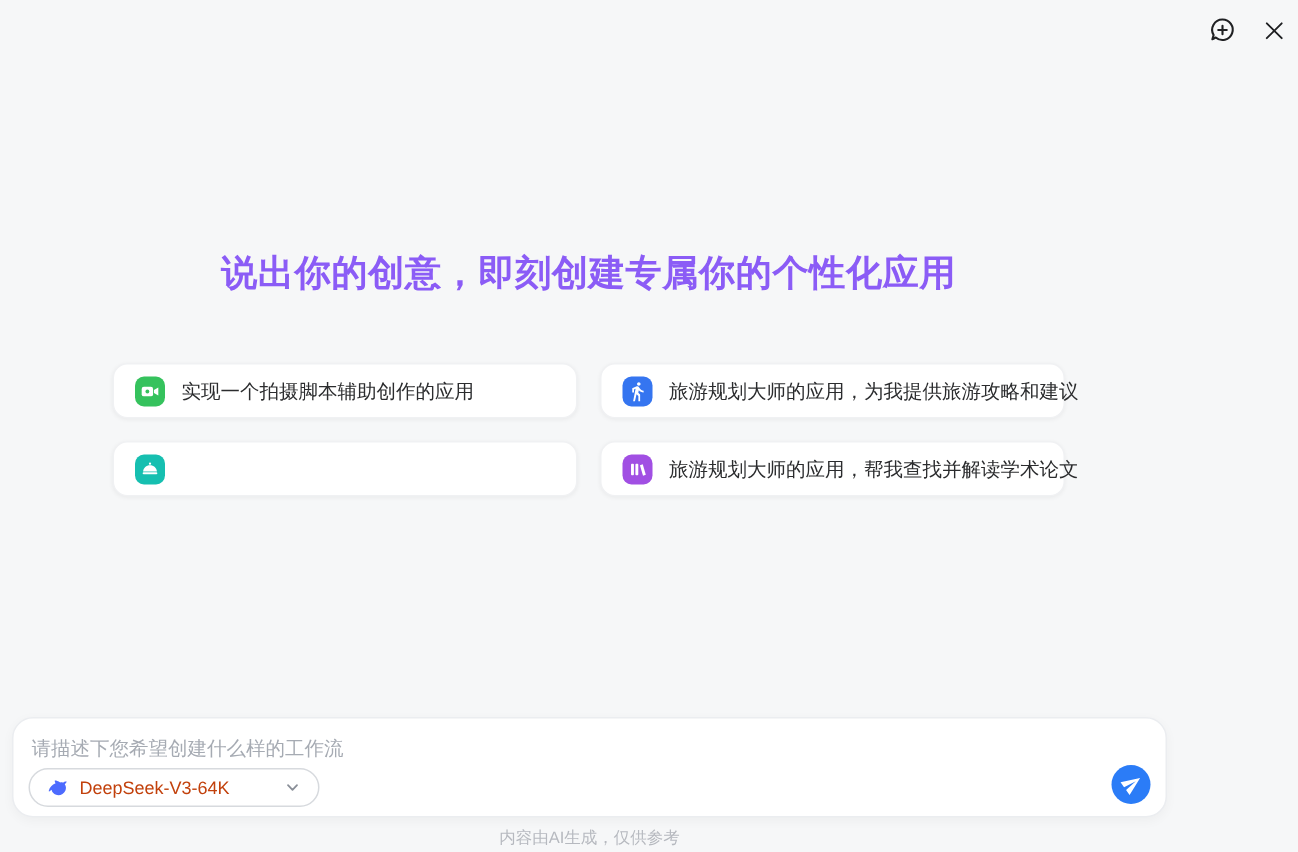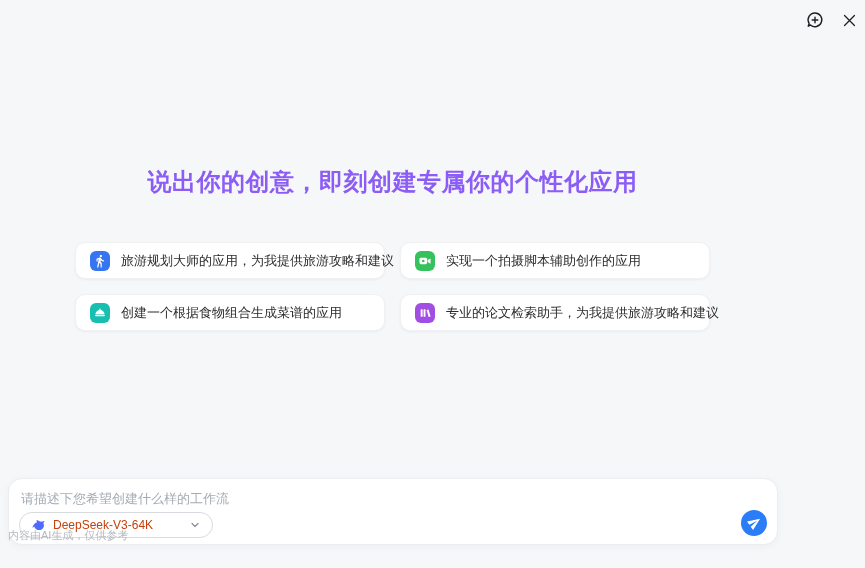--- a/index.html
+++ b/index.html
@@ -54,22 +54,22 @@
   .pill2 .pad { width:6px; }
   .chev { color:#8a8f98; }
   .send-btn {
     position:absolute; right:10px; bottom:8px; width:26px; height:26px;
     border-radius:50%; border:none; background:#2b7cf7; cursor:pointer;
     display:flex; align-items:center; justify-content:center;
   }
   .send-btn svg { transform:rotate(-35deg) translateX(1px); }
   
   .footer {
-    position:absolute; left:8px; top:528px; width:770px;
-    font-size:11px; color:#b6b9bf;
+    position:absolute; left:8px; top:551px; width:770px;
+    text-align:center; font-size:11px; color:#b6b9bf;
   }
 </style>
 </head>
 <body>
 
 <div>
 
   <div class="topbar">
     <button class="icon-btn" title="">
       <span style="display:flex">
@@ -87,59 +87,58 @@
       </span>
     </button>
   </div>
 
   <div class="content">
     <h1 class="title">说出你的创意，即刻创建专属你的个性化应用</h1>
 
     <div class="cards">
 
       <div class="card">
-        <span class="sicon" style="--c: #3575f0;">
-          <svg viewBox="0 0 24 24" fill="#fff">
-            <path d="M13.5 5.5c1.1 0 2-.9 2-2s-.9-2-2-2-2 .9-2 2 .9 2 2 2zM9.8 8.9L7 23h2.1l1.8-8 2.1 2v6h2v-7.5l-2.1-2 .6-3C14.8 12 16.8 13 19 13v-2c-1.9 0-3.5-1-4.3-2.4l-1-1.6c-.4-.6-1-1-1.7-1-.3 0-.5.1-.8.1L6 8.3V13h2V9.6l1.8-.7"></path>
-          </svg>
-        </span>
-        <span class="card-label">旅游规划大师的应用，为我提供旅游攻略和建议</span>
-      </div>
-
-      <div class="card">
         <span class="sicon" style="--c: #35c25d;">
           <svg viewBox="0 0 24 24">
             <rect x="2.5" y="6.5" width="13" height="11" rx="2.5" fill="#fff"></rect>
             <path d="M16.5 10.2l5-2.7v9l-5-2.7z" fill="#fff"></path>
             <circle cx="9" cy="12" r="2.2" fill="var(--c)"></circle>
           </svg>
         </span>
         <span class="card-label">实现一个拍摄脚本辅助创作的应用</span>
       </div>
 
       <div class="card">
+        <span class="sicon" style="--c: #3575f0;">
+          <svg viewBox="0 0 24 24" fill="#fff">
+            <path d="M13.5 5.5c1.1 0 2-.9 2-2s-.9-2-2-2-2 .9-2 2 .9 2 2 2zM9.8 8.9L7 23h2.1l1.8-8 2.1 2v6h2v-7.5l-2.1-2 .6-3C14.8 12 16.8 13 19 13v-2c-1.9 0-3.5-1-4.3-2.4l-1-1.6c-.4-.6-1-1-1.7-1-.3 0-.5.1-.8.1L6 8.3V13h2V9.6l1.8-.7"></path>
+          </svg>
+        </span>
+        <span class="card-label">旅游规划大师的应用，为我提供旅游攻略和建议</span>
+      </div>
+
+      <div class="card">
         <span class="sicon" style="--c: #16bfb0;">
           <svg viewBox="0 0 24 24" fill="#fff">
             <circle cx="12" cy="5.4" r="1.3"></circle>
             <path d="M12 7c-4.2 0-7.6 3.1-7.9 7.2h15.8C19.6 10.1 16.2 7 12 7z"></path>
             <rect x="3.6" y="15.2" width="16.8" height="2.2" rx="1.1"></rect>
           </svg>
         </span>
-        <span class="card-label">创建一个根据食物组合生成菜谱的应用</span>
       </div>
 
       <div class="card">
         <span class="sicon" style="--c: #a14fe3;">
           <svg viewBox="0 0 24 24" fill="#fff">
             <rect x="4.6" y="5.5" width="3.3" height="13" rx="1"></rect>
             <rect x="9.6" y="5.5" width="3.3" height="13" rx="1"></rect>
             <path d="M14.8 7l3.2-.9 3.5 12-3.2.9z"></path>
           </svg>
         </span>
-        <span class="card-label">专业的论文检索助手，为我提供旅游攻略和建议</span>
+        <span class="card-label">旅游规划大师的应用，帮我查找并解读学术论文</span>
       </div>
 
     </div>
   </div>
 
   <div class="composer">
     <input class="prompt-input" type="text" placeholder="请描述下您希望创建什么样的工作流" style="">
 
     <div class="pills">
       <button class="pill">

